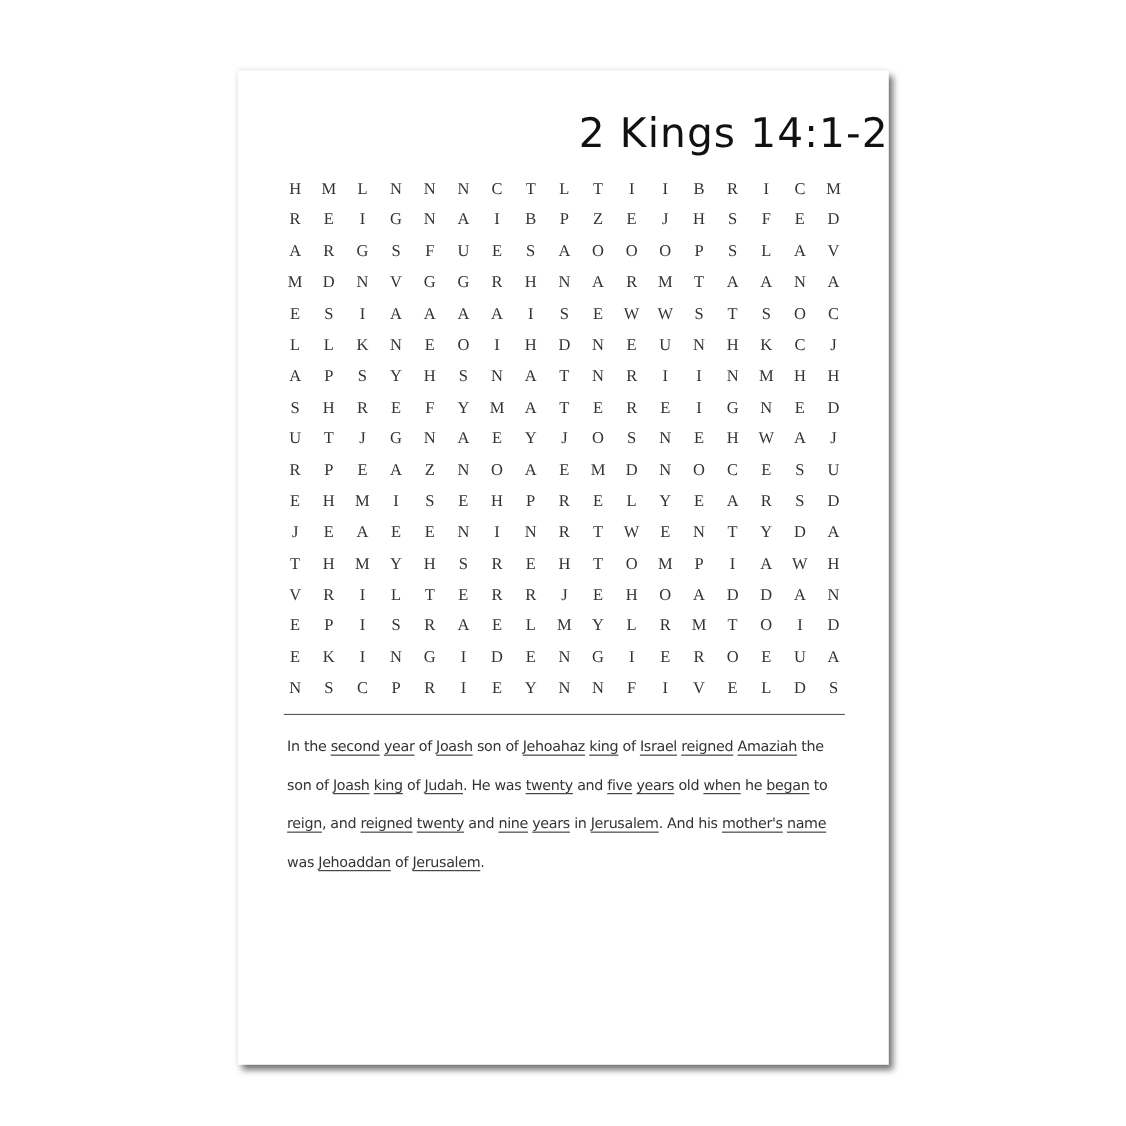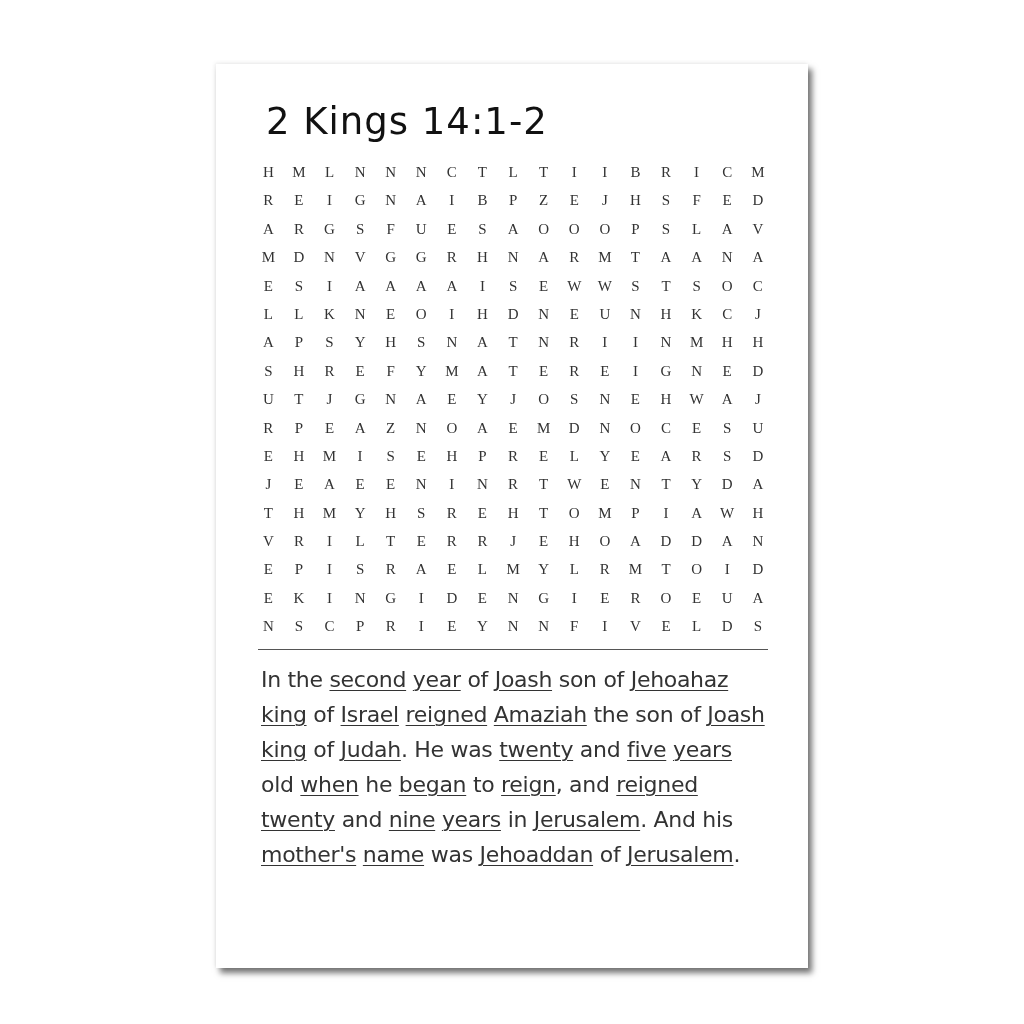--- a/index.html
+++ b/index.html
@@ -3,40 +3,40 @@
 <meta charset="utf-8">
 <style>
   html, body { margin:0; padding:0; background:#ffffff; }
   body { width:1024px; height:1024px; position:relative; overflow:hidden; }
   .page {
     position:absolute; left:216px; top:64px; width:592px; height:904px;
     background:#ffffff;
     box-shadow: 4px 5px 6px rgba(0,0,0,0.55), -1px -1px 4px rgba(0,0,0,0.08);
   }
   .title {
-    position:absolute; left:0; right:0; top:36px; text-align:left;
+    position:absolute; left:0; right:0; top:36px; text-align:right;
     font-family:"DejaVu Sans", sans-serif; font-size:37px; color:#111;
     letter-spacing:1px; padding-left:50px; box-sizing:border-box;
   }
   .grid {
     position:absolute; left:37px; top:94px;
     display:grid; grid-template-columns: repeat(17, 30.6px);
     grid-auto-rows: 28.4px;
   }
   .cell {
     font-family:"Liberation Serif", serif; font-size:15px; color:#333;
     text-align:center; line-height:28.4px; width:30.6px;
   }
   .divider {
     position:absolute; left:42px; width:510px; top:585px; height:0;
     border-top:1.5px solid #555;
   }
   .passage {
     position:absolute; left:45px; top:598px; width:510px;
-    font-family:"DejaVu Sans", sans-serif; font-size:22px; color:#333;
+    font-family:"DejaVu Sans", sans-serif; font-size:13px; color:#333;
     line-height:35px; letter-spacing:-0.3px;
   }
   .passage u { text-decoration:underline; text-underline-offset:3px; text-decoration-thickness:1.2px; }
 </style>
 </head>
 <body>
 
 <div class="page">
   <div class="title">2 Kings 14:1-2</div>
   <div class="grid" id="grid">

